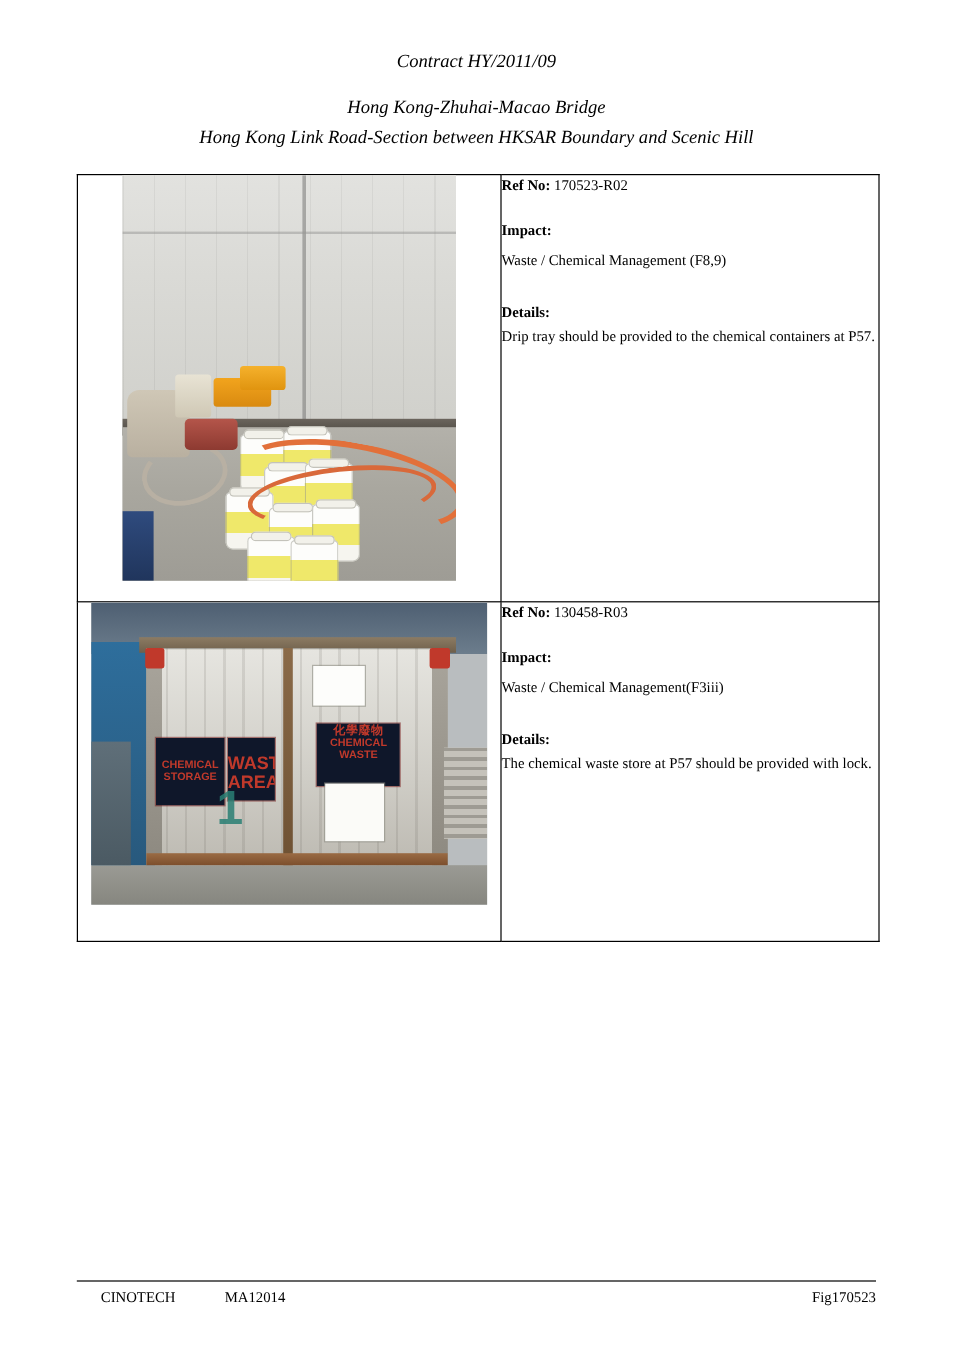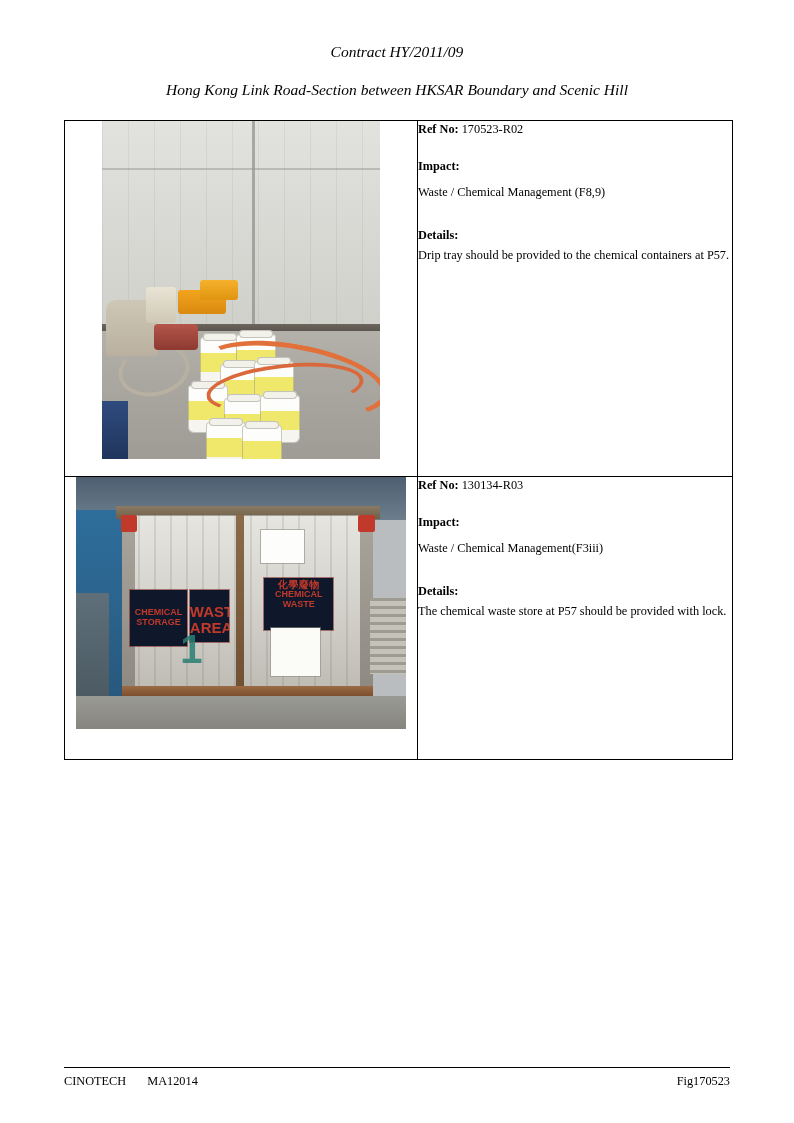--- a/index.html
+++ b/index.html
@@ -281,29 +281,30 @@
     position: absolute;
     left: 64px;
     right: 64px;
     bottom: 34px;
     border-top: 1.5px solid #000;
     padding-top: 6px;
     display: flex;
     justify-content: space-between;
     font-size: 12.3px;
   }
-  .footer .left span { margin-right: 18px; }
+  .footer .left span { margin-right: 18px; margin-left: 20px; }
 </style>
 </head>
 <body>
 
 <div class="page">
 
   <div class="doc-header">
     <div class="line1">Contract HY/2011/09</div>
+    <div class="line2">Hong Kong-Zhuhai-Macao Bridge</div>
     <div class="line3">Hong Kong Link Road-Section between HKSAR Boundary and Scenic Hill</div>
   </div>
 
   <table class="records">
     <tbody>
 
       <tr>
         <td class="photo-cell">
           <div class="photo1">
             <div class="p1-wall"></div>
@@ -366,21 +367,21 @@
             </div>
             <div class="p2-paper"></div>
             <div class="p2-graffiti">1</div>
             <div class="p2-rail"></div>
             <div class="p2-rust"></div>
           </div>
         </td>
         <td class="info-cell">
           <div class="ref-row">
             <span class="field-label">Ref No:</span>
-            <span>130134-R03</span>
+            <span>130458-R03</span>
           </div>
           <div class="impact-label">Impact:</div>
           <div class="impact-value">Waste / Chemical Management(F3iii)</div>
           <div class="details-label">Details:</div>
           <div class="details-value">The chemical waste store at P57 should be provided with lock.</div>
         </td>
       </tr>
     </tbody>
   </table>
 

